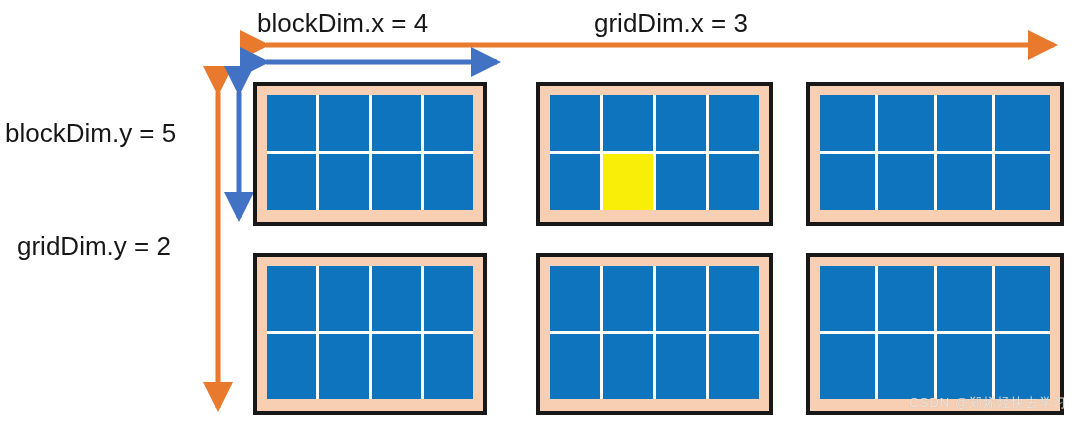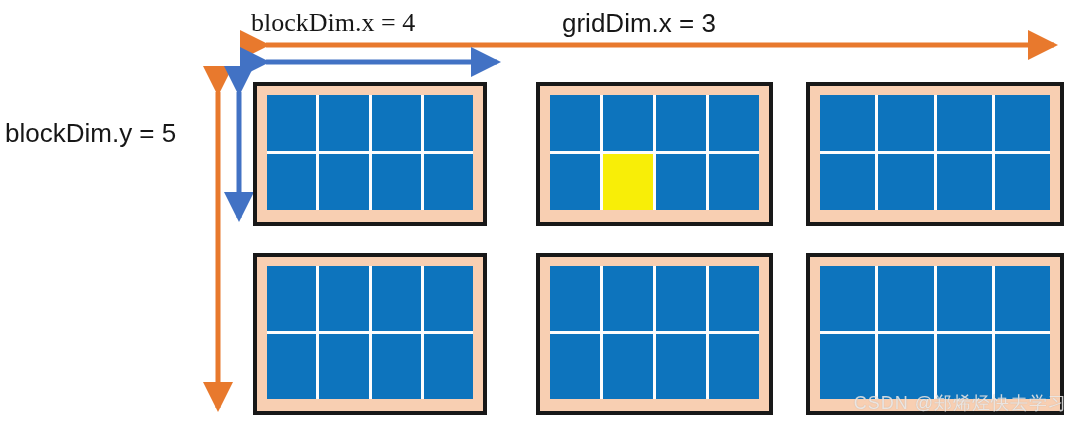--- a/index.html
+++ b/index.html
@@ -19,22 +19,22 @@
 
   
   .label {
     position: absolute;
     color: #171717;
     font-size: 26px;
     line-height: 30px;
     white-space: nowrap;
     letter-spacing: 0px;
   }
-  #label-blockdim-x { left: 251px; top: 8px; font-family: Liberation Serif, serif; }
-  #label-griddim-x  { left: 562px; top: 8px; }
+  #label-blockdim-x { left: 257px; top: 8px; }
+  #label-griddim-x  { left: 594px; top: 8px; }
   #label-blockdim-y { left: 5px;   top: 118px; }
   #label-griddim-y  { left: 17px;  top: 231px; }
 
   
   #arrow-layer {
     position: absolute;
     left: 0; top: 0;
     width: 1075px;
     height: 425px;
     pointer-events: none;
@@ -70,21 +70,21 @@
   #block-0-2 { left: 806px; top: 82px;  width: 258px; height: 144px; }
   #block-1-0 { left: 253px; top: 253px; width: 234px; height: 162px; }
   #block-1-1 { left: 536px; top: 253px; width: 237px; height: 162px; }
   #block-1-2 { left: 806px; top: 253px; width: 258px; height: 162px; }
 
   
   #watermark {
     position: absolute;
     right: 8px;
     top: 392px;
-    font-size: 18px;
+    font-size: 13px;
     line-height: 22px;
     color: rgba(245, 245, 245, 0.78);
     white-space: nowrap;
     text-shadow: 0 0 1px rgba(120,120,120,0.45);
     letter-spacing: 1px;
   }
 </style>
 </head>
 <body>
 
@@ -122,20 +122,21 @@
       <line x1="239" y1="92" x2="239" y2="218" stroke="#4272c4" stroke-width="5" marker-start="url(#blue-left)" marker-end="url(#blue-right)"></line>
     </g>
   </svg>
 
   <div class="label" id="label-blockdim-x">blockDim.x = 4</div>
 
   <div class="label" id="label-griddim-x">gridDim.x = 3</div>
 
   <div class="label" id="label-blockdim-y">blockDim.y = 5</div>
 
+  <div class="label" id="label-griddim-y">gridDim.y = 2</div>
 
   <div class="block" id="block-0-0">
     <div class="block-inner" style="grid-template-columns: repeat(4, 1fr); grid-template-rows: repeat(2, 1fr);">
         <div class="thread"></div>
         <div class="thread"></div>
         <div class="thread"></div>
         <div class="thread"></div>
         <div class="thread"></div>
         <div class="thread"></div>
         <div class="thread"></div>

